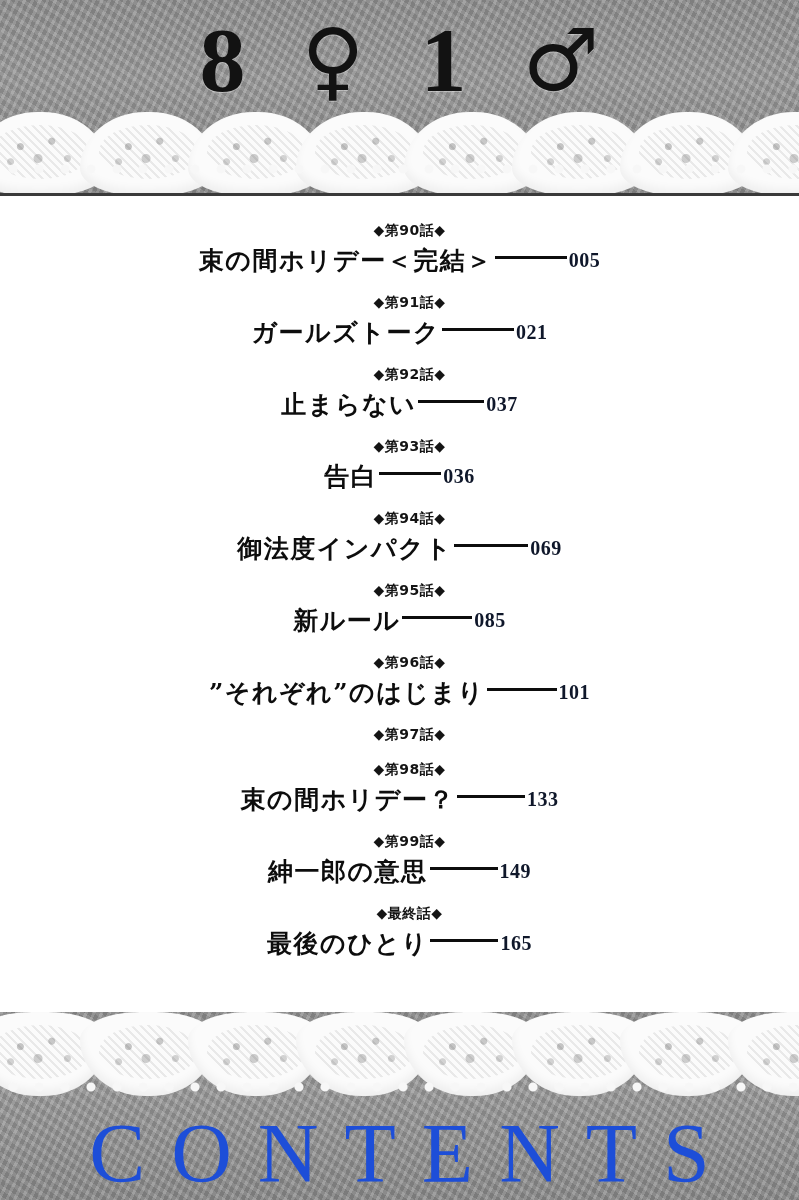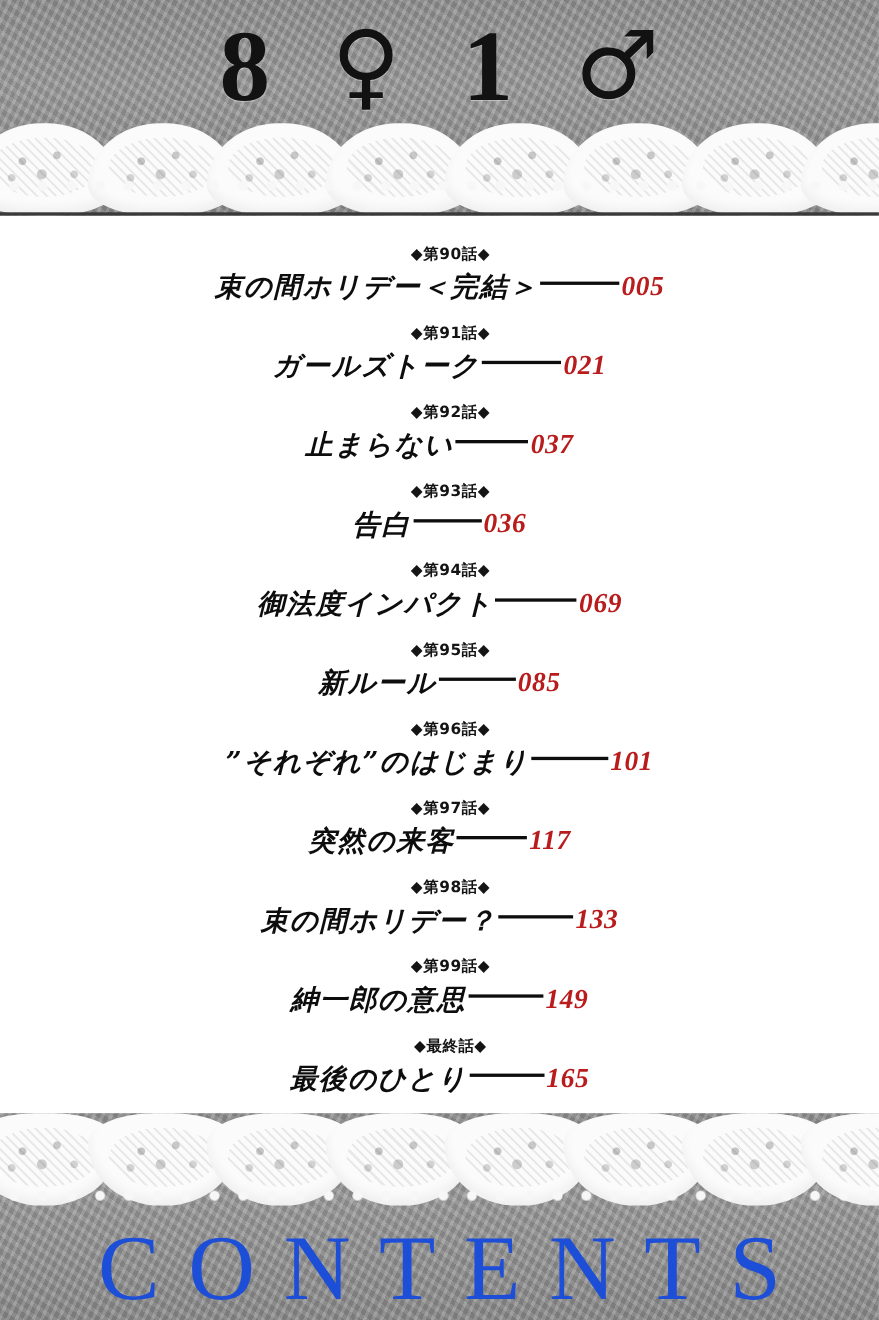--- a/index.html
+++ b/index.html
@@ -151,40 +151,39 @@
     letter-spacing: 0.5px;
     color: #141414;
     margin-bottom: 4px;
     padding-left: 20px;
   }
   .entry-line {
     display: inline-flex;
     align-items: center;
     justify-content: flex-end;
     white-space: nowrap;
-    font-style: italic;
   }
   .entry-title {
     font-family: "DejaVu Serif", "Liberation Serif", serif;
     font-size: 25px;
     font-weight: 700;
     letter-spacing: 1.5px;
     color: #0d0d0d;
   }
   .entry-dash {
     display: inline-block;
     height: 3px;
     background: #0d0d0d;
     margin: 0 2px 6px 2px;
   }
   .entry-page {
     font-family: "Liberation Serif", serif;
-    font-size: 25px;
+    font-size: 20px;
     font-weight: 700;
-    color: #b91c1c;
+    color: #0f172a;
     letter-spacing: 0.5px;
   }
 
   
   .contents-word {
     position: absolute;
     left: 0;
     top: 1112px;
     width: 799px;
     text-align: center;
@@ -286,25 +285,20 @@
       <div class="entry-label">◆第96話◆</div>
       <div class="entry-line">
         <span class="entry-title">”それぞれ”のはじまり</span>
         <span class="entry-dash" style="width:70px;"></span>
         <span class="entry-page">101</span>
       </div>
     </div>
 
     <div class="entry">
       <div class="entry-label">◆第97話◆</div>
-      <div class="entry-line">
-        <span class="entry-title">突然の来客</span>
-        <span class="entry-dash" style="width:64px;"></span>
-        <span class="entry-page">117</span>
-      </div>
     </div>
 
     <div class="entry">
       <div class="entry-label">◆第98話◆</div>
       <div class="entry-line">
         <span class="entry-title">束の間ホリデー？</span>
         <span class="entry-dash" style="width:68px;"></span>
         <span class="entry-page">133</span>
       </div>
     </div>

